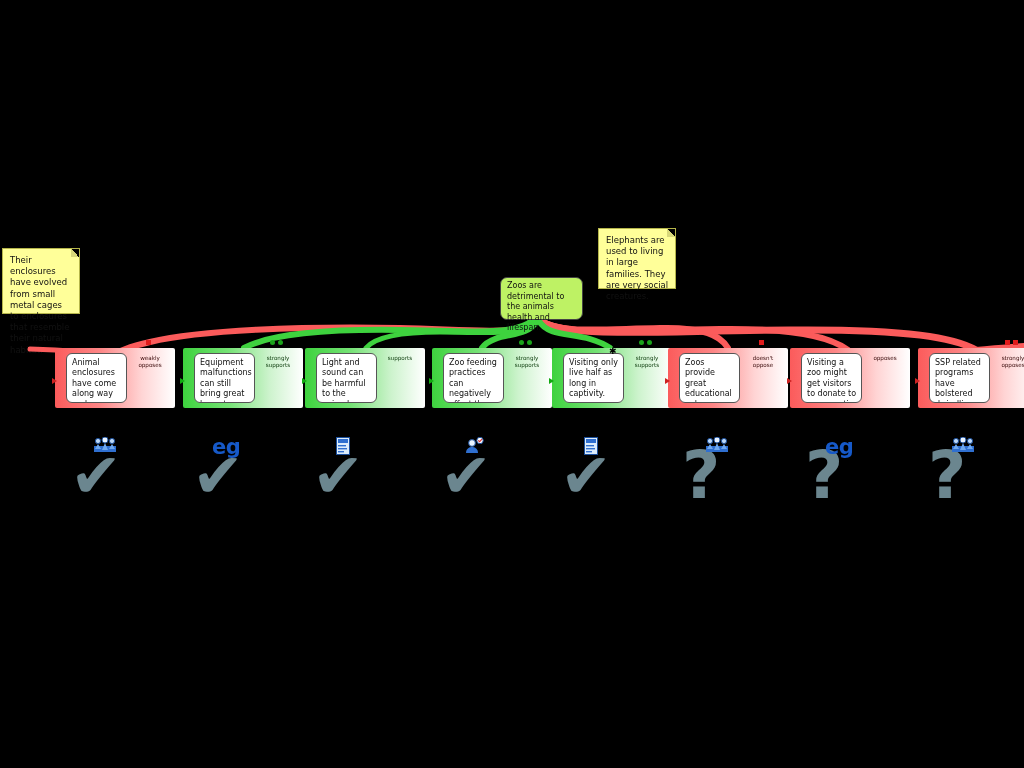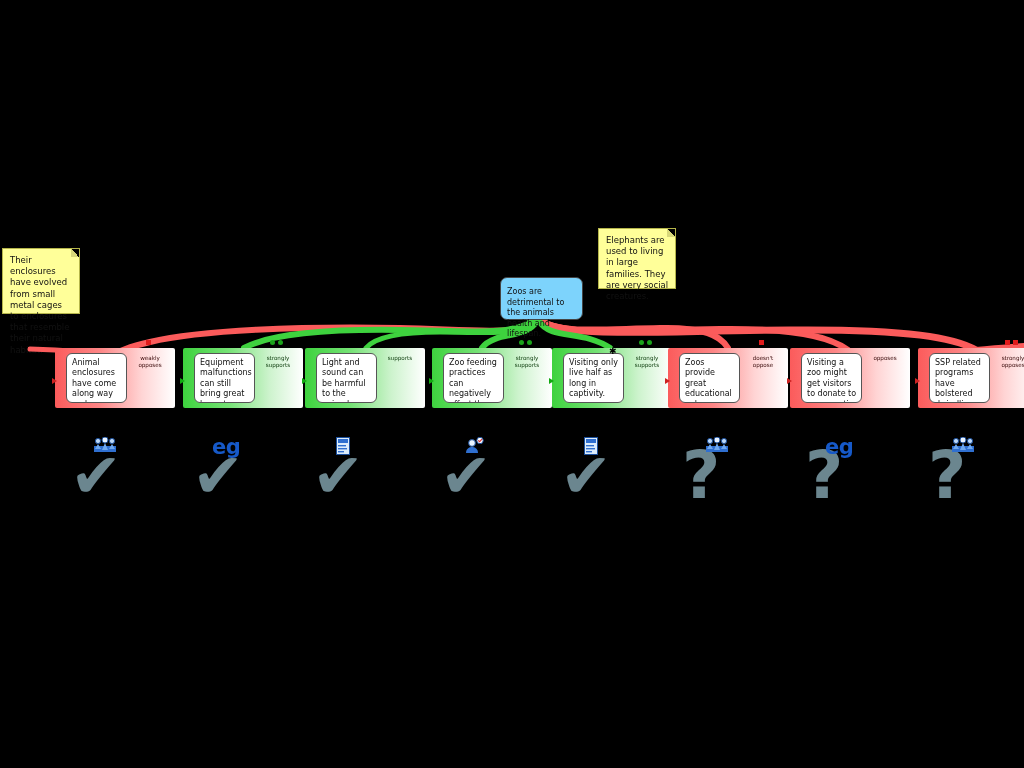--- a/index.html
+++ b/index.html
@@ -10,23 +10,23 @@
   
   .sticky{position:absolute;background:#ffff99;border:1px solid #b5b54a;
           font-family:"DejaVu Sans","Liberation Sans",sans-serif;
           font-size:8.5px;line-height:11.2px;color:#111;
           padding:6px 6px 5px 7px;box-sizing:border-box;}
   .sticky .fold{position:absolute;top:0;right:0;width:8px;height:8px;
           background:linear-gradient(225deg,#000 0 50%,#d8d87a 50% 100%);}
   .sticky .txt{display:block;}
 
   
-  .center-node{position:absolute;background:#7dd3fc;border:1px solid #444;
+  .center-node{position:absolute;background:#bef264;border:1px solid #444;
        border-radius:7px;font-size:8px;line-height:10.5px;color:#111;
-       padding:9px 6px;box-sizing:border-box;z-index:6;}
+       padding:3px 6px;box-sizing:border-box;z-index:6;}
 
   
   .card{position:absolute;box-sizing:border-box;z-index:5;}
   .card .shell{position:absolute;inset:0;border-radius:2px;}
   .card.red   .shell{background:linear-gradient(90deg,#fb5b5b 0%,#fd8787 38%,#ffd4d4 72%,#ffffff 100%);}
   .card.green .shell{background:linear-gradient(90deg,#3ed23e 0%,#76e276 38%,#cdf3cd 72%,#ffffff 100%);}
   .card .body{position:absolute;left:11px;top:5px;right:48px;bottom:5px;
        background:#fff;border:1px solid #555;border-radius:6px;
        font-size:8px;line-height:10.4px;color:#111;padding:4px 4px 3px 5px;
        box-sizing:border-box;overflow:hidden;}

